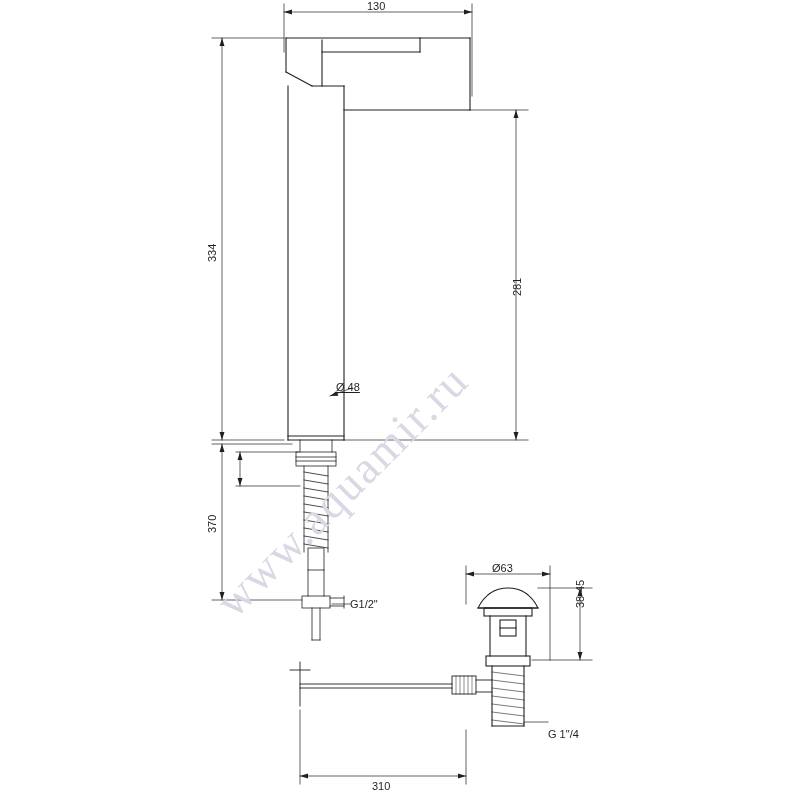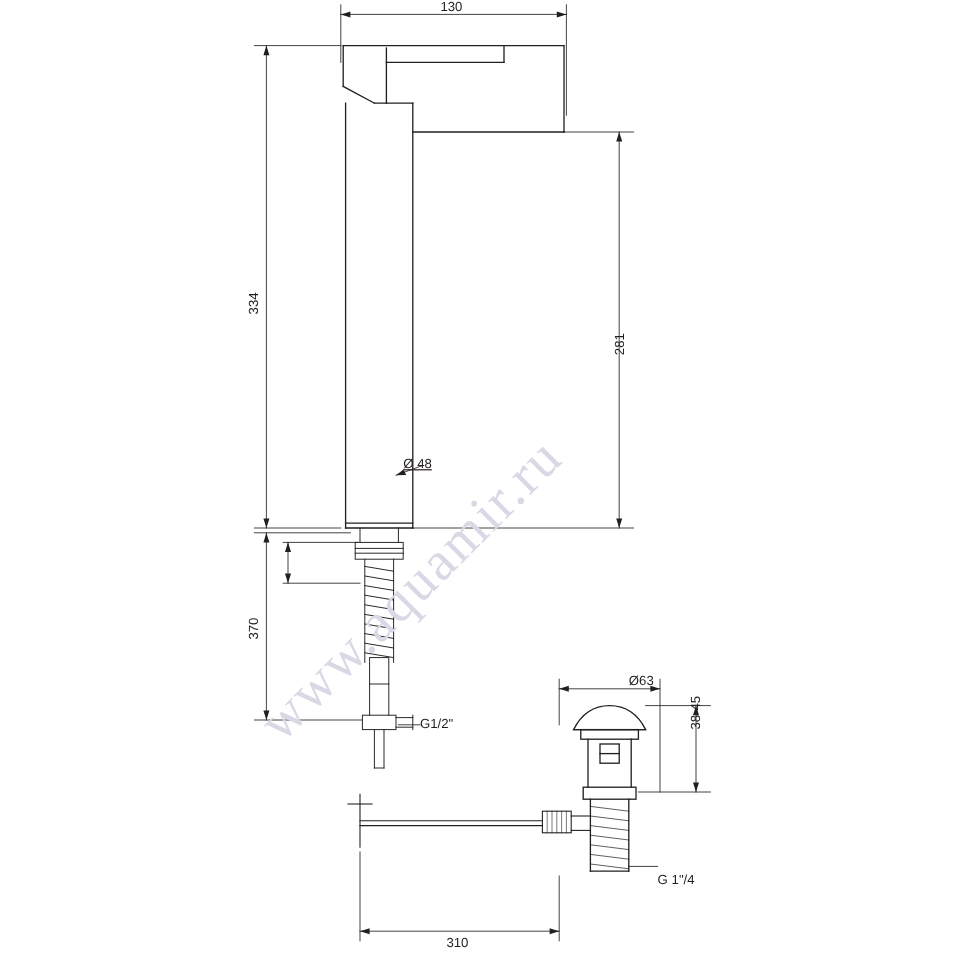--- a/index.html
+++ b/index.html
@@ -251,21 +251,21 @@
   <div class="dim-label rot90" style="left:206px; top:262px;">334</div>
 
   <div class="dim-label rot90" style="left:511px; top:296px;">281</div>
 
   <div class="dim-label" style="left:336px; top:381px;text-decoration:underline;">Ø 48</div>
 
   <div class="dim-label rot90" style="left:206px; top:533px;">370</div>
 
   <div class="dim-label" style="left:350px; top:598px;">G1/2"</div>
 
-  <div class="dim-label" style="left:492px; top:562px;margin-left:32px;">Ø63</div>
+  <div class="dim-label" style="left:492px; top:562px;">Ø63</div>
 
   <div class="dim-label rot90" style="left:574px; top:608px;">38-45</div>
 
   <div class="dim-label" style="left:548px; top:728px;">G 1"/4</div>
 
   <div class="dim-label" style="left:372px; top:780px;">310</div>
 
 </div>
 
 </body></html>

